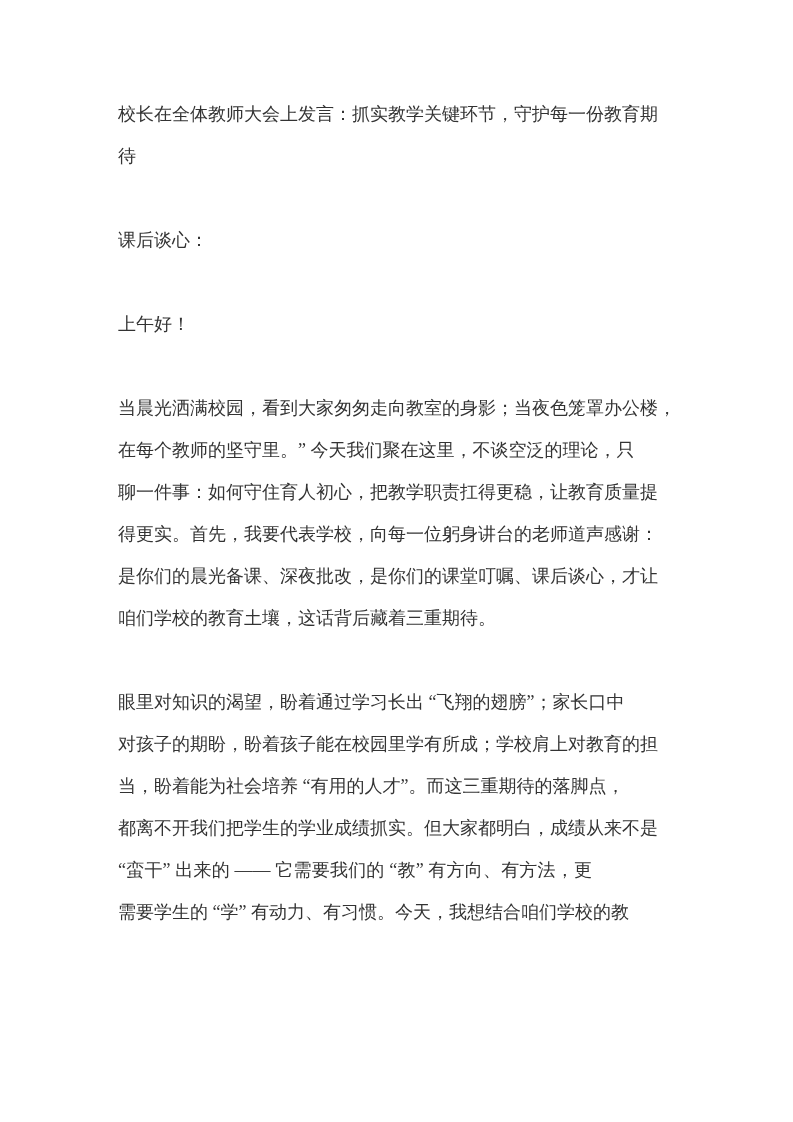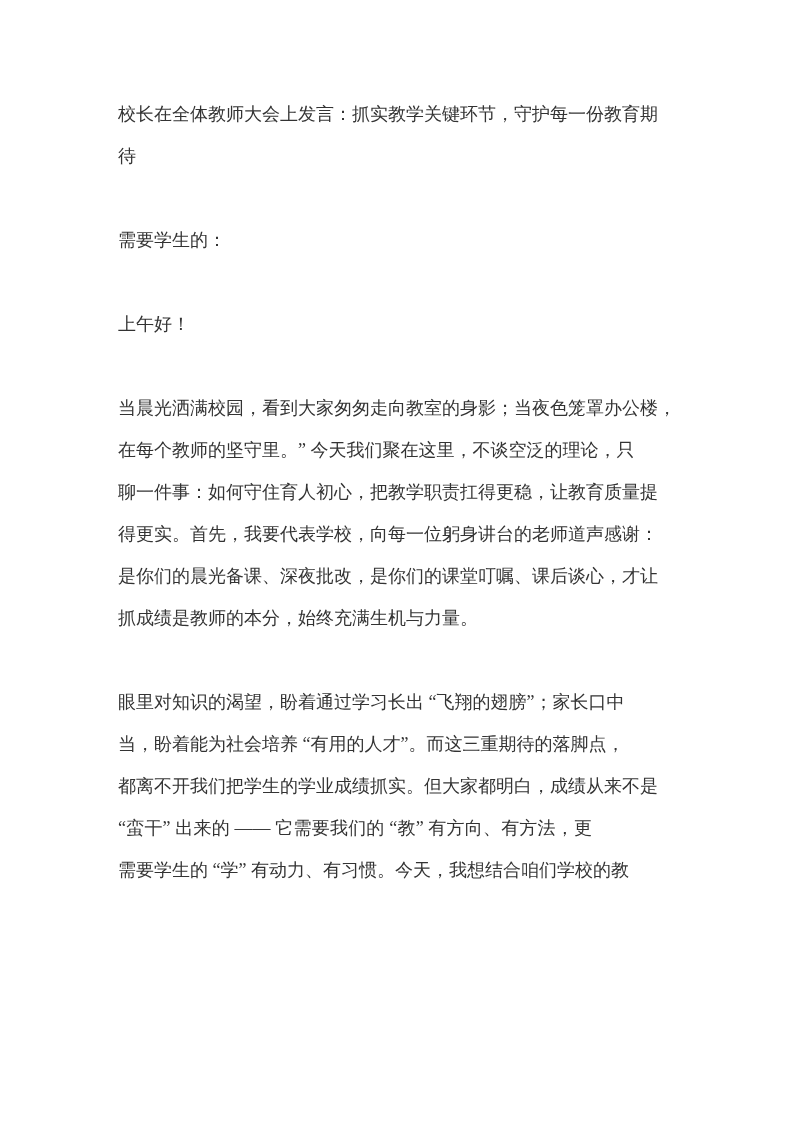--- a/index.html
+++ b/index.html
@@ -37,37 +37,38 @@
 <body>
 
 <div class="page">
 
   <div class="block">
     <div class="line">校长在全体教师大会上发言：抓实教学关键环节，守护每一份教育期</div>
     <div class="line last">待</div>
   </div>
 
   <div class="block">
-    <div class="line last">需要学生的：</div>
+    <div class="line last">课后谈心：</div>
   </div>
 
   <div class="block">
     <div class="line last">上午好！</div>
   </div>
 
   <div class="block">
     <div class="line">当晨光洒满校园，看到大家匆匆走向教室的身影；当夜色笼罩办公楼，</div>
     <div class="line">在每个教师的坚守里。” 今天我们聚在这里，不谈空泛的理论，只</div>
     <div class="line">聊一件事：如何守住育人初心，把教学职责扛得更稳，让教育质量提</div>
     <div class="line">得更实。首先，我要代表学校，向每一位躬身讲台的老师道声感谢：</div>
     <div class="line">是你们的晨光备课、深夜批改，是你们的课堂叮嘱、课后谈心，才让</div>
-    <div class="line last">抓成绩是教师的本分，始终充满生机与力量。</div>
+    <div class="line last">咱们学校的教育土壤，这话背后藏着三重期待。</div>
   </div>
 
   <div class="block">
     <div class="line">眼里对知识的渴望，盼着通过学习长出 “飞翔的翅膀”；家长口中</div>
+    <div class="line">对孩子的期盼，盼着孩子能在校园里学有所成；学校肩上对教育的担</div>
     <div class="line">当，盼着能为社会培养 “有用的人才”。而这三重期待的落脚点，</div>
     <div class="line">都离不开我们把学生的学业成绩抓实。但大家都明白，成绩从来不是</div>
     <div class="line">“蛮干” 出来的 —— 它需要我们的 “教” 有方向、有方法，更</div>
     <div class="line last">需要学生的 “学” 有动力、有习惯。今天，我想结合咱们学校的教</div>
   </div>
 
 </div>
 
 </body></html>

